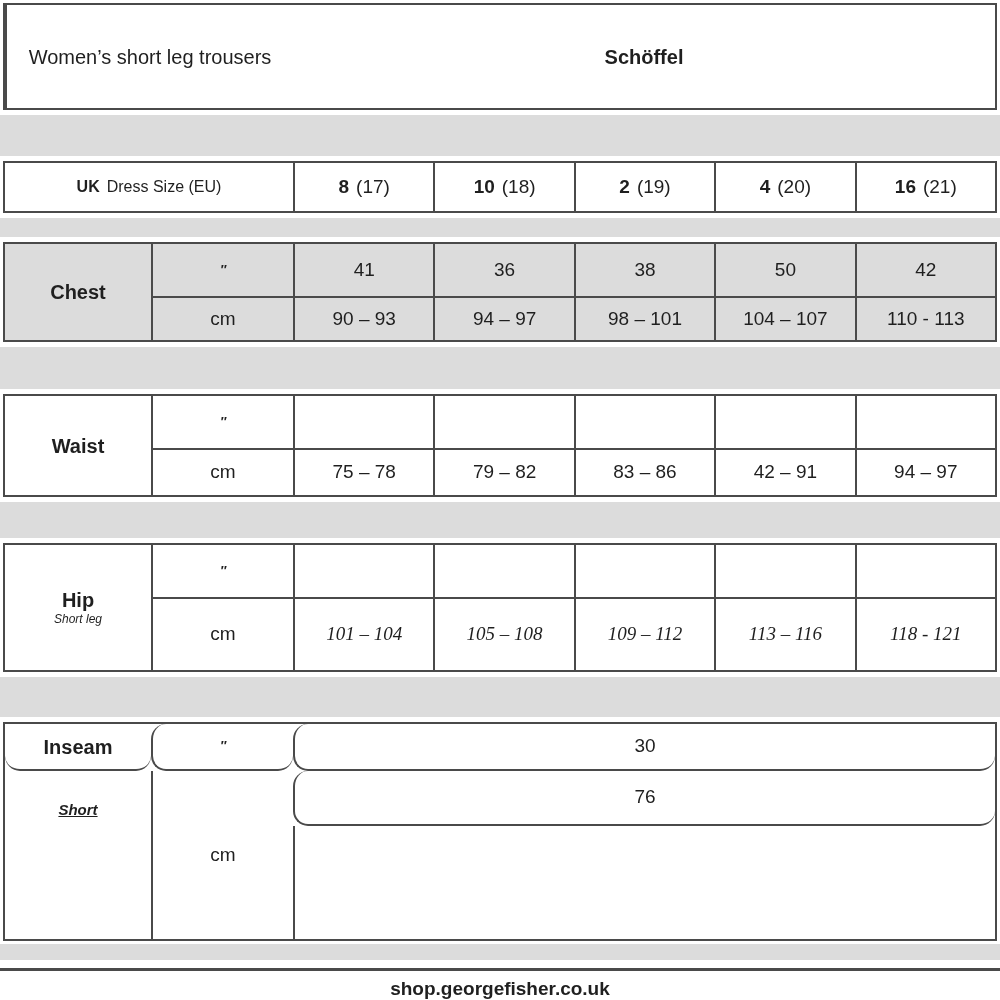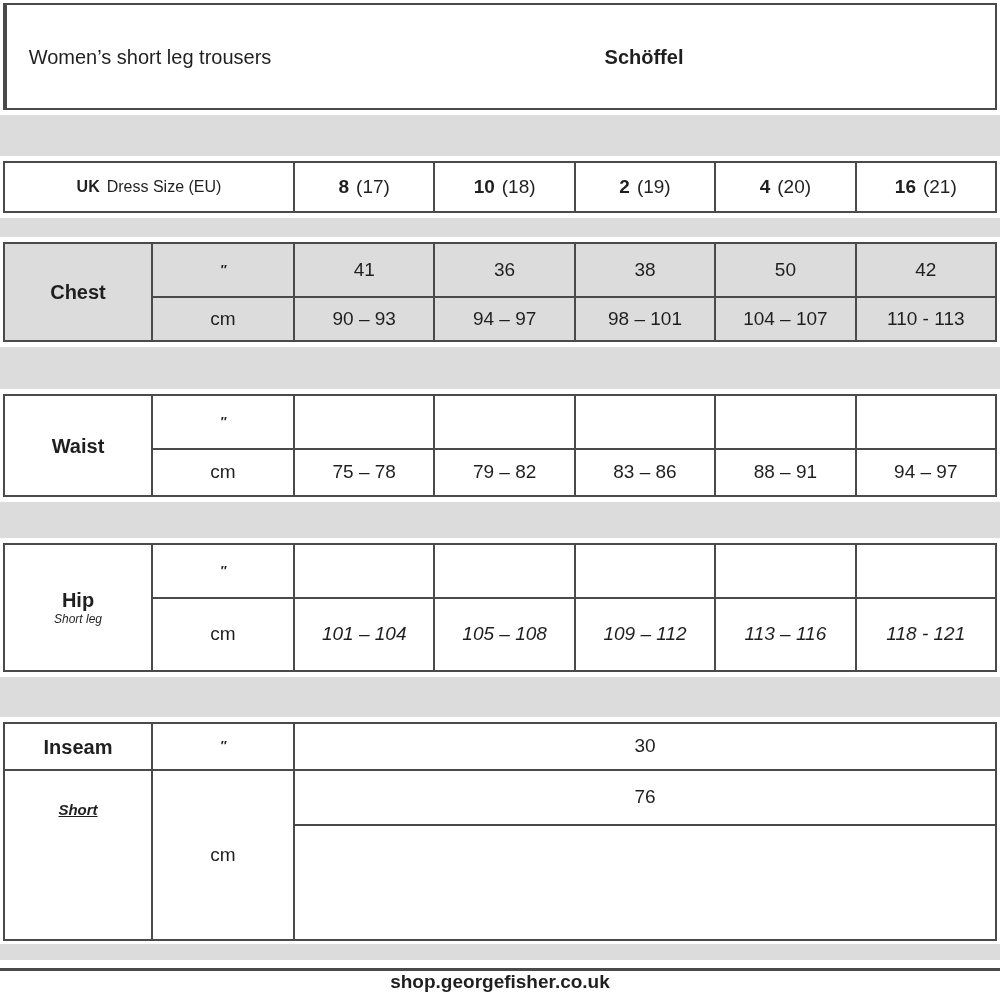--- a/index.html
+++ b/index.html
@@ -32,56 +32,56 @@
 
   .cell{
     display:flex;align-items:center;justify-content:center;
     box-sizing:border-box;
     font-size:19px;
     line-height:1.1;
     text-align:center;
   }
   .bl{border-left:2px solid #4a4a4a;}
   .bt{border-top:2px solid #4a4a4a;}
-  .bb{border-bottom:2px solid #4a4a4a;}
+  .bb{border-bottom:2px solid #4a4a4a;border-radius:15px;}
 
   
   .header{height:107px;grid-template-columns:288px 1fr;flex:0 0 auto;}
   .brand{font-weight:700;font-size:20px;}
   .product{font-size:20px;}
 
   
   .sizerow{height:52px;grid-template-columns:288px repeat(5,1fr);flex:0 0 auto;}
   .sizelabel{font-size:16px;border-radius:11px;}
   .sizelabel .uk{font-weight:700;margin-right:7px;}
   .sizecell .uk{font-weight:700;margin-right:7px;}
 
   
   .section{grid-template-columns:146px 142px repeat(5,1fr);flex:0 0 auto;}
   .sec-label{grid-row:1/3;display:flex;flex-direction:column;align-items:center;justify-content:center;}
   .sec-label .main{font-weight:700;font-size:20px;}
   .sec-label .sub{font-style:italic;font-size:12px;margin-top:2px;}
   .unit-inch{font-size:13px;font-style:italic;font-weight:700;}
-  .italic-vals .val{font-style:italic;}
+  .italic-vals .val{font-style:italic;font-family:Liberation Serif, serif;}
 
   
   .inseam{height:219px;grid-template-columns:146px 142px 1fr;grid-template-rows:47px 55px 1fr;flex:0 0 auto;}
   .inseam-label{font-weight:700;font-size:20px;}
   .short-label{
     grid-row:2/4;display:flex;justify-content:center;align-items:flex-start;
     padding-top:30px;box-sizing:border-box;
     font-weight:700;font-style:italic;text-decoration:underline;font-size:15px;
   }
   .cm-tall{grid-row:2/4;}
 
   
   .band6{height:16px;background:#dcdcdc;margin-top:3px;flex:0 0 auto;}
   .gap{height:8px;background:#ffffff;flex:0 0 auto;}
   .hr{height:3px;background:#4a4a4a;flex:0 0 auto;}
-  .footer{flex:1 1 auto;display:flex;align-items:flex-start;justify-content:center;font-weight:700;font-size:19px;}
+  .footer{flex:1 1 auto;display:flex;align-items:flex-end;justify-content:center;font-weight:700;font-size:19px;}
 
   
   .b1{height:51px;} .b2{height:29px;} .b3{height:52px;} .b4{height:46px;} .b5{height:50px;}
   .chest{height:100px;grid-template-rows:52px 1fr;}
   .waist{height:103px;grid-template-rows:52px 1fr;}
   .hip{height:129px;grid-template-rows:52px 1fr;}
 </style>
 </head>
 <body>
 
@@ -150,21 +150,21 @@
     <div class="cell bl unit-inch">″</div>
     <div class="cell bl val"></div>
     <div class="cell bl val"></div>
     <div class="cell bl val"></div>
     <div class="cell bl val"></div>
     <div class="cell bl val"></div>
     <div class="cell bl bt">cm</div>
     <div class="cell bl bt val">75 – 78</div>
     <div class="cell bl bt val">79 – 82</div>
     <div class="cell bl bt val">83 – 86</div>
-    <div class="cell bl bt val">88 – 91</div>
+    <div class="cell bl bt val">42 – 91</div>
     <div class="cell bl bt val">94 – 97</div>
   </div>
 
   <div class="band b4"></div>
 
   <div class="blk section hip italic-vals">
     <div class="cell sec-label">
       <span class="main">Hip</span>
       <span class="sub">Short leg</span>
     </div>

